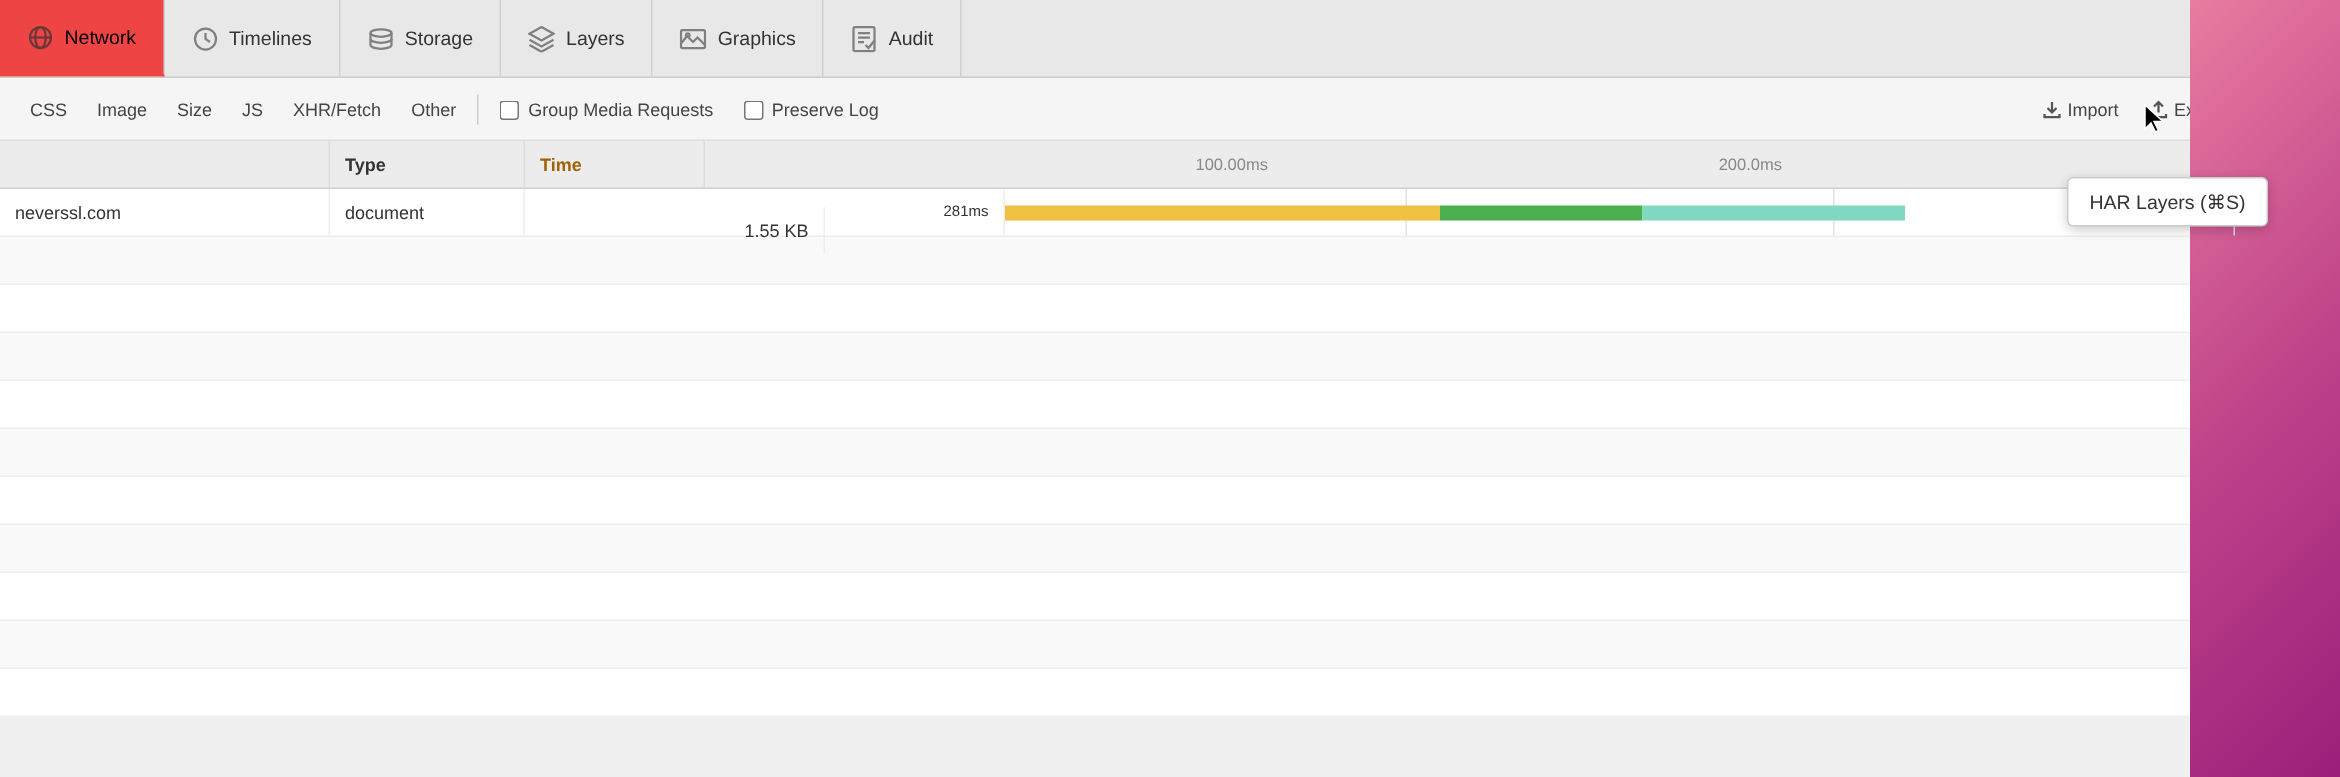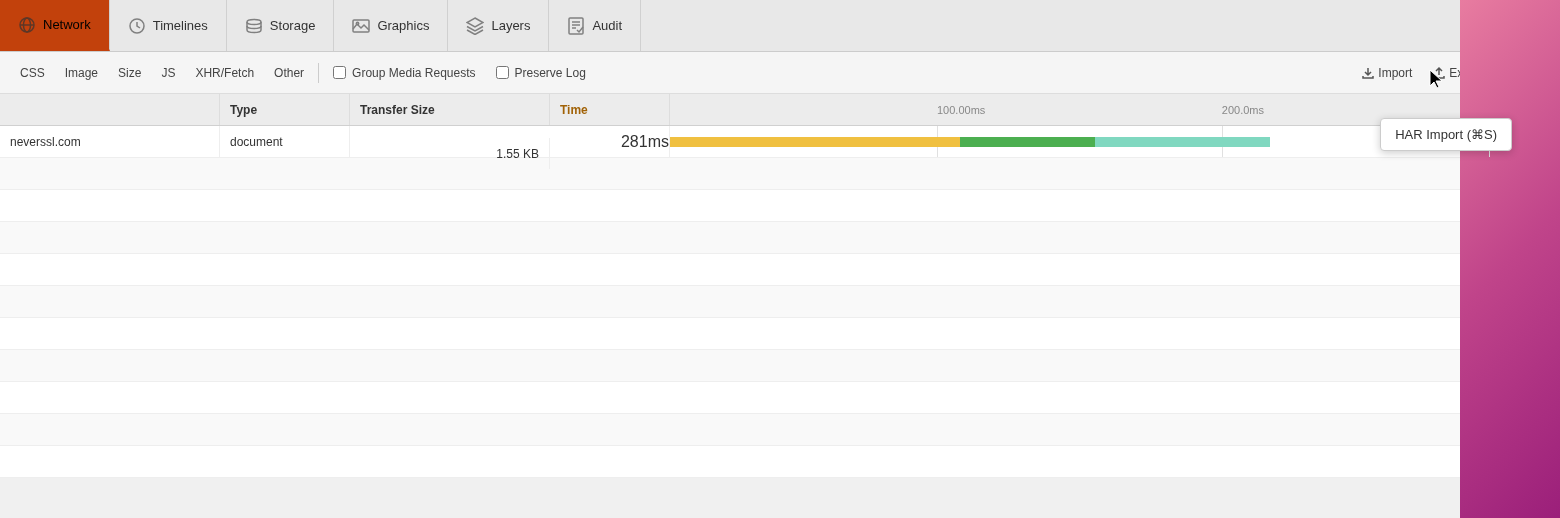--- a/index.html
+++ b/index.html
@@ -29,21 +29,21 @@
       gap: 7px;
       padding: 0 18px;
       cursor: pointer;
       font-size: 13px;
       color: #333;
       border-right: 1px solid #d0d0d0;
       white-space: nowrap;
       background: transparent;
     }
     .tab.active {
-      background: #c2410c;
+      background: #ef4444;
       border-bottom: 2px solid transparent;
       color: #000;
       font-weight: 500;
     }
     .tab-icon {
       width: 18px;
       height: 18px;
       opacity: 0.7;
     }
     .tab-spacer {
@@ -87,21 +87,21 @@
       white-space: nowrap;
     }
     .filter-separator {
       width: 1px;
       height: 20px;
       background: #ccc;
       margin: 0 4px;
     }
     .checkbox-item {
       display: flex;
-      align-items: flex-start;
+      align-items: flex-end;
       gap: 6px;
       padding: 4px 10px;
       cursor: pointer;
       font-size: 12px;
       color: #444;
       white-space: nowrap;
     }
     .checkbox-item input[type=checkbox] {
       cursor: pointer;
     }
@@ -155,21 +155,21 @@
       display: flex;
       align-items: center;
       height: 32px;
       border-bottom: 1px solid #eee;
       background: #fff;
     }
     .table-row:nth-child(even) { background: #f9f9f9; }
     .row-name { width: 220px; min-width: 220px; padding-left: 10px; font-size: 12px; color: #333; border-right: 1px solid #eee; overflow: hidden; text-overflow: ellipsis; white-space: nowrap; height: 100%; display: flex; align-items: center; }
     .row-type { width: 130px; min-width: 130px; padding-left: 10px; font-size: 12px; color: #333; border-right: 1px solid #eee; height: 100%; display: flex; align-items: center; }
     .row-size { width: 200px; min-width: 200px; padding-right: 10px; font-size: 12px; color: #333; border-right: 1px solid #eee; height: 100%; display: flex; align-items: center; justify-content: flex-end; margin-top: 24px; }
-    .row-time { width: 120px; min-width: 120px; font-size: 16px; color: #333; border-right: 1px solid #eee; height: 100%; display: flex; align-items: center; justify-content: flex-end; }
+    .row-time { width: 120px; min-width: 120px; padding-right: 10px; font-size: 10px; color: #333; border-right: 1px solid #eee; height: 100%; display: flex; align-items: center; justify-content: flex-end; }
     .row-timeline { flex: 1; height: 100%; position: relative; display: flex; align-items: center; }
 
     
     .timeline-bar-container {
       position: absolute;
       top: 50%;
       transform: translateY(-50%);
       height: 10px;
       display: flex;
     }
@@ -271,33 +271,33 @@
   <div class="tab">
     <svg class="tab-icon" viewBox="0 0 18 18" fill="none" stroke="#555" stroke-width="1.5">
       <ellipse cx="9" cy="5" rx="7" ry="2.5"></ellipse>
       <path d="M2 5v8c0 1.4 3.1 2.5 7 2.5s7-1.1 7-2.5V5"></path>
       <path d="M2 9c0 1.4 3.1 2.5 7 2.5s7-1.1 7-2.5"></path>
     </svg>
     <span>Storage</span>
   </div>
   <div class="tab">
     <svg class="tab-icon" viewBox="0 0 18 18" fill="none" stroke="#555" stroke-width="1.5">
+      <polygon points="9,1 17,5.5 9,10 1,5.5"></polygon>
+      <polyline points="1,9.5 9,14 17,9.5"></polyline>
+      <polyline points="1,13 9,17.5 17,13"></polyline>
+    </svg>
+    <span>Layers</span>
+  </div>
+  <div class="tab">
+    <svg class="tab-icon" viewBox="0 0 18 18" fill="none" stroke="#555" stroke-width="1.5">
       <rect x="1" y="3" width="16" height="12" rx="1"></rect>
       <polyline points="1,12 5,7 9,11 12,8 17,13"></polyline>
       <circle cx="5.5" cy="6.5" r="1.2"></circle>
     </svg>
     <span>Graphics</span>
-  </div>
-  <div class="tab">
-    <svg class="tab-icon" viewBox="0 0 18 18" fill="none" stroke="#555" stroke-width="1.5">
-      <polygon points="9,1 17,5.5 9,10 1,5.5"></polygon>
-      <polyline points="1,9.5 9,14 17,9.5"></polyline>
-      <polyline points="1,13 9,17.5 17,13"></polyline>
-    </svg>
-    <span>Layers</span>
   </div>
   <div class="tab">
     <svg class="tab-icon" viewBox="0 0 18 18" fill="none" stroke="#555" stroke-width="1.5">
       <rect x="2" y="1" width="14" height="16" rx="1"></rect>
       <line x1="5" y1="5" x2="13" y2="5"></line>
       <line x1="5" y1="8" x2="13" y2="8"></line>
       <line x1="5" y1="11" x2="9" y2="11"></line>
       <polyline points="10,13 12,15 16,10" stroke="#555"></polyline>
     </svg>
     <span>Audit</span>
@@ -380,23 +380,20 @@
       <line x1="10" y1="7" x2="10" y2="11"></line>
     </svg>
   </div>
 </div>
 
 <div class="table-header">
   <div class="col-name"></div>
   <div class="col-type">
     <span>Type</span>
   </div>
-  <div class="col-size">
-    <span>Transfer Size</span>
-  </div>
   <div class="col-time">
     <span>Time</span>
   </div>
   <div class="col-timeline">
     <div class="timeline-labels">
       <span class="timeline-label" style="left: 30%">100.00ms</span>
       <span class="timeline-label" style="left: 62%">200.0ms</span>
     </div>
   </div>
 </div>
@@ -438,20 +435,20 @@
   <div class="empty-row"></div>
   <div class="empty-row"></div>
   <div class="empty-row"></div>
   <div class="empty-row"></div>
   <div class="empty-row"></div>
   <div class="empty-row"></div>
   <div class="empty-row"></div>
 </div>
 
 <div class="tooltip">
-  <span>HAR Import (⌘S)</span>
+  <span>HAR Layers (⌘S)</span>
 </div>
 
 <div class="cursor" style="top: 68px; right: 120px;">
   <svg width="18" height="24" viewBox="0 0 18 24">
     <path d="M2 2 L2 18 L6 14 L9 20 L11 19 L8 13 L14 13 Z" fill="#000" stroke="#fff" stroke-width="1"></path>
   </svg>
 </div>
 
 </body></html>

